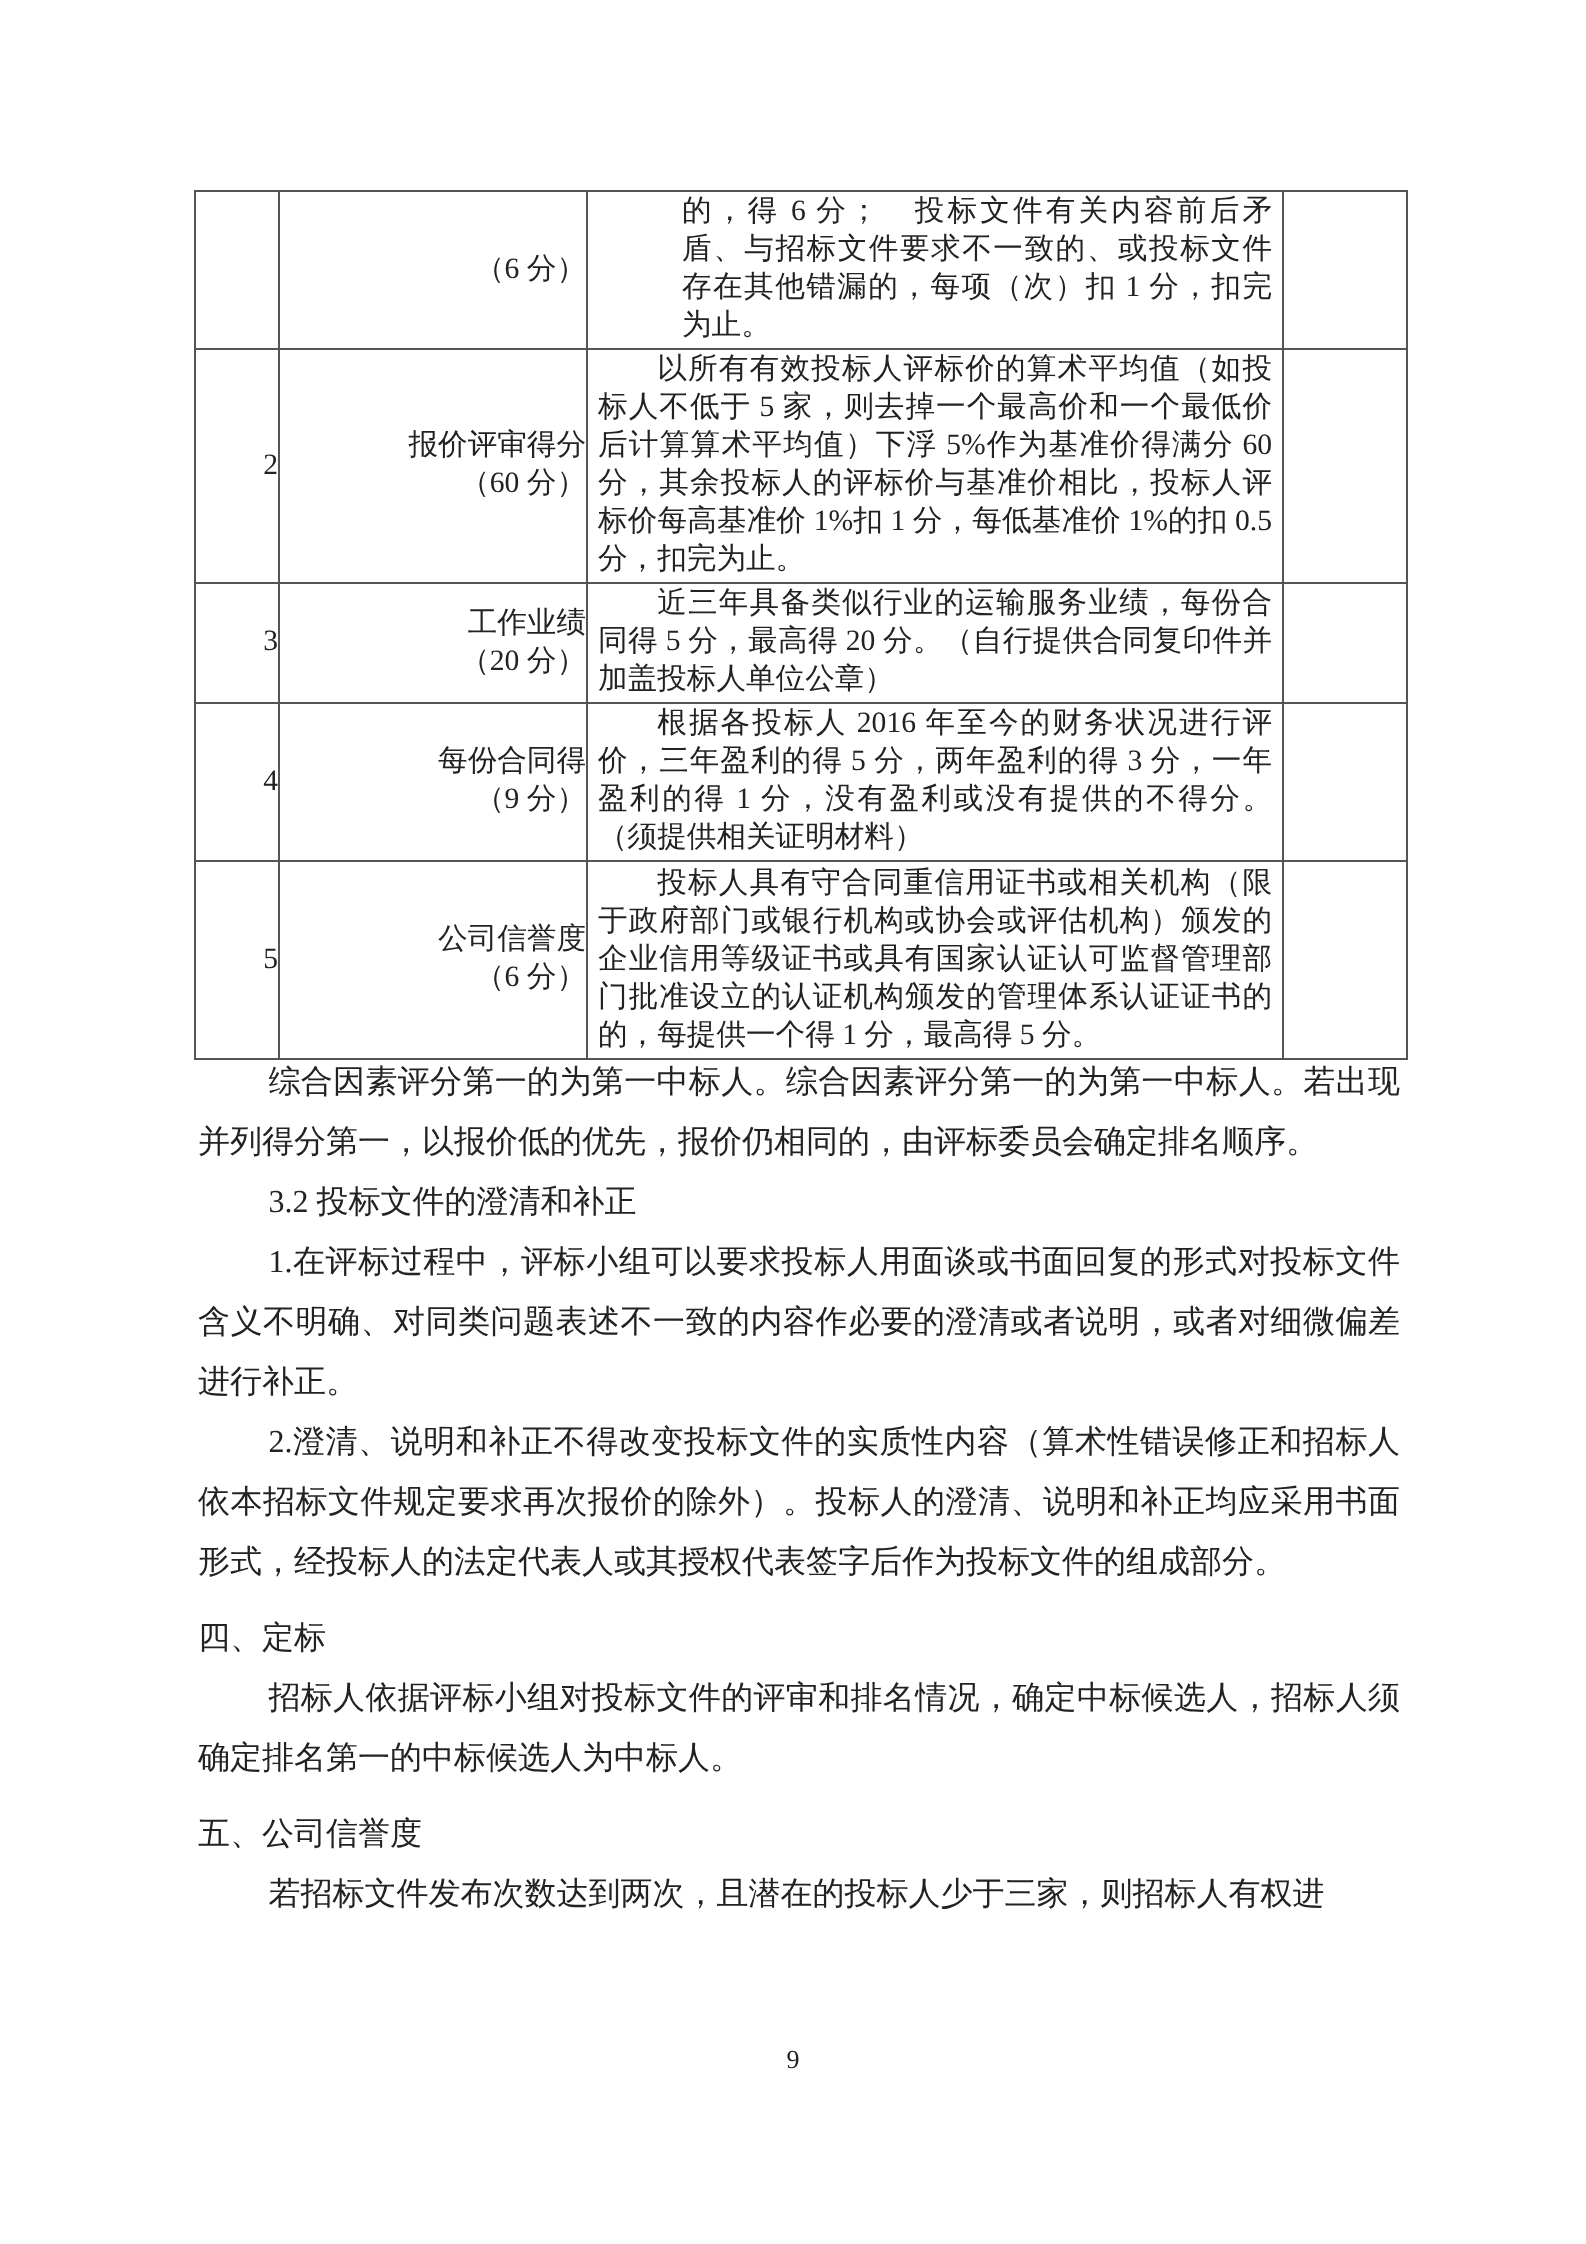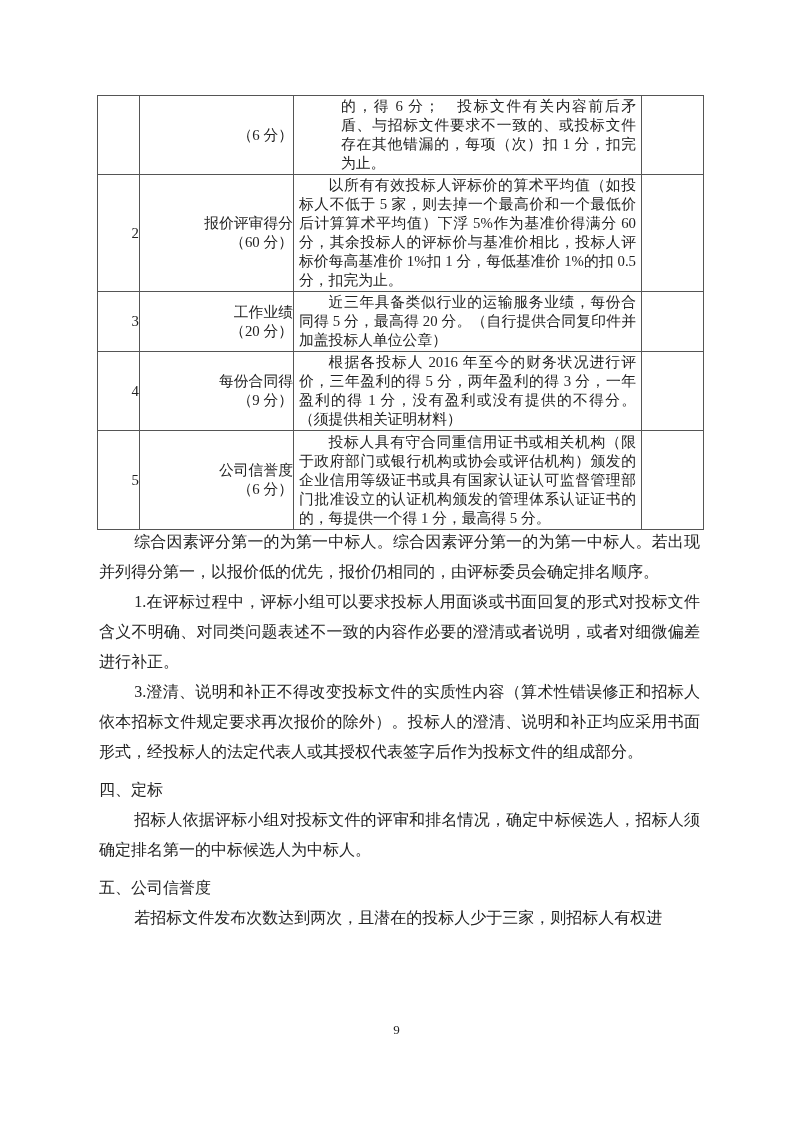--- a/index.html
+++ b/index.html
@@ -51,21 +51,21 @@
     left:99px;top:516px;
     width:601px;
     padding-top:11px;
     font-size:16px;
     line-height:30px;
     text-align:justify;
     text-justify:inter-ideograph;
   }
   .doc-body p{margin:0;}
   .p-indent{text-indent:2.2em;}
-  .p-flush{text-indent:0;margin-top:8px !important;}
+  .p-flush{text-indent:0;margin-top:8px !important;font-family:Liberation Mono, monospace;}
   
   .page-number{
     position:absolute;
     left:0;right:0;
     top:1022px;
     text-align:center;
     font-size:13px;
     color:#222222;
   }
 </style>
@@ -135,22 +135,23 @@
         <td class="desc-cell">
           <div class="desc">投标人具有守合同重信用证书或相关机构（限于政府部门或银行机构或协会或评估机构）颁发的企业信用等级证书或具有国家认证认可监督管理部门批准设立的认证机构颁发的管理体系认证证书的的，每提供一个得 1 分，最高得 5 分。</div>
         </td>
         <td class="score-cell"></td>
       </tr>
     </tbody>
   </table>
 
   <div class="doc-body">
     <p class="p-indent">综合因素评分第一的为第一中标人。综合因素评分第一的为第一中标人。若出现并列得分第一，以报价低的优先，报价仍相同的，由评标委员会确定排名顺序。</p>
+    <p class="p-indent">3.2 投标文件的澄清和补正</p>
     <p class="p-indent">1.在评标过程中，评标小组可以要求投标人用面谈或书面回复的形式对投标文件含义不明确、对同类问题表述不一致的内容作必要的澄清或者说明，或者对细微偏差进行补正。</p>
-    <p class="p-indent">3.澄清、说明和补正不得改变投标文件的实质性内容（算术性错误修正和招标人依本招标文件规定要求再次报价的除外）。投标人的澄清、说明和补正均应采用书面形式，经投标人的法定代表人或其授权代表签字后作为投标文件的组成部分。</p>
+    <p class="p-indent">2.澄清、说明和补正不得改变投标文件的实质性内容（算术性错误修正和招标人依本招标文件规定要求再次报价的除外）。投标人的澄清、说明和补正均应采用书面形式，经投标人的法定代表人或其授权代表签字后作为投标文件的组成部分。</p>
     <p class="p-flush">四、定标</p>
     <p class="p-indent">招标人依据评标小组对投标文件的评审和排名情况，确定中标候选人，招标人须确定排名第一的中标候选人为中标人。</p>
     <p class="p-flush">五、公司信誉度</p>
     <p class="p-indent">若招标文件发布次数达到两次，且潜在的投标人少于三家，则招标人有权进</p>
   </div>
 
   <div class="page-number">9</div>
 
 </div>
 

